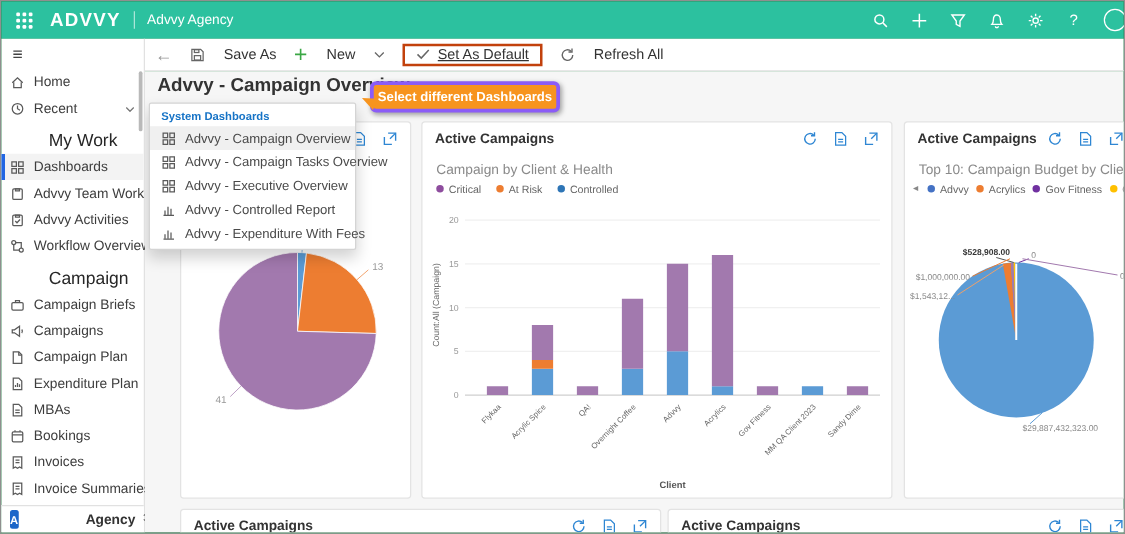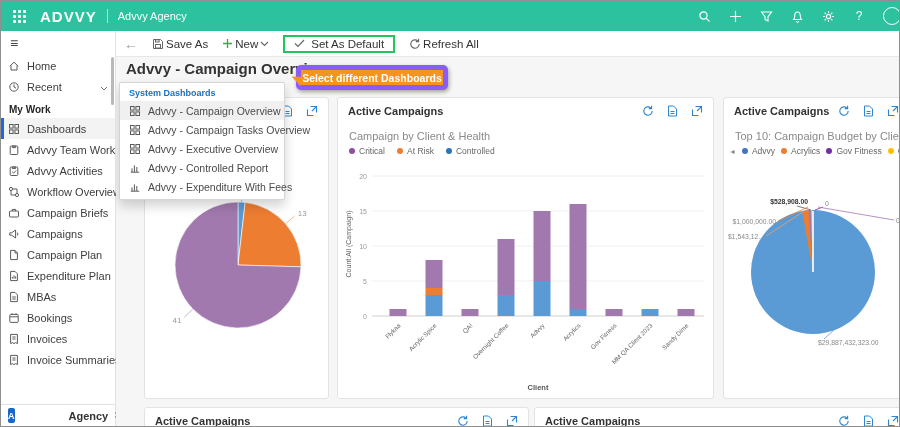--- a/index.html
+++ b/index.html
@@ -17,33 +17,33 @@
   .tb-avatar{width:18px;height:18px;border:1px solid #fff;border-radius:50%;margin-right:-14px;}
   
   .body-row{position:absolute;top:30px;left:0;right:0;bottom:0;display:flex;}
   
   .sidebar{width:115px;background:#fff;border-right:1px solid #e1e1e1;position:relative;flex:none;font-size:11px;}
   .hamburger{height:24px;display:flex;align-items:center;padding:0 9px;font-size:14px;color:#444;cursor:pointer;}
   .sb-item{display:flex;align-items:center;height:21px;padding:0 7px;gap:7px;color:#3d3d3d;cursor:pointer;white-space:nowrap;}
   .sb-item .sbic{flex:none;display:flex;}
   .sb-item.selected{background:#f3f3f3;box-shadow:inset 3px 0 0 #2266E3;}
   .sb-item .chev{margin-left:auto;color:#777;}
-  .sb-group{font-weight:700;font-size:10px;color:#262626;padding:7px 8px 3px;}
+  .sb-group{font-weight:400;font-size:14px;color:#262626;padding:7px 8px 3px;margin-left:30px;}
   .sb-footer{position:absolute;left:0;right:0;bottom:0;height:22px;border-top:1px solid #e1e1e1;display:flex;align-items:center;padding:0 7px;gap:6px;background:#fff;cursor:pointer;}
   .agency-badge{width:15px;height:15px;background:#1B66C9;color:#fff;font-size:9px;font-weight:700;display:flex;align-items:center;justify-content:center;border-radius:2px;}
   .sb-footer .lbl{font-weight:700;font-size:11px;color:#333;margin-left:48px;}
   .sb-footer .chev2{margin-left:auto;color:#666;}
   .sb-scroll{position:absolute;right:1px;top:26px;width:3px;height:48px;background:#b9b9b9;border-radius:2px;}
   
   .main{flex:1;display:flex;flex-direction:column;position:relative;}
   .commandbar{height:26px;background:#fff;border-bottom:1px solid #e7e7e7;display:flex;align-items:center;padding:0 8px;gap:14px;font-size:11.5px;color:#333;}
-  .cmd{display:flex;align-items:center;gap:2px;cursor:pointer;}
+  .cmd{display:flex;align-items:center;gap:15px;cursor:pointer;}
   .cmd svg{display:block;}
   .back-arrow{color:#999;font-size:14px;cursor:pointer;}
-  .set-default-box{border:2px solid #22c55e;padding:1px 9px;display:flex;align-items:center;gap:6px;cursor:pointer;}
+  .set-default-box{border:2px solid #c2410c;padding:1px 9px;display:flex;align-items:center;gap:6px;cursor:pointer;text-decoration:underline;}
   .content{flex:1;position:relative;background:#f6f6f6;overflow:hidden;}
   .page-title{position:absolute;left:10px;top:3px;display:flex;align-items:center;gap:7px;font-size:15px;font-weight:600;color:#333;cursor:pointer;z-index:5;}
   
   .panel{position:absolute;background:#fff;border:1px solid #e3e3e3;border-radius:3px;margin-left:16px;}
   .panel-hd{height:25px;display:flex;align-items:center;padding:0 10px;}
   .panel-hd .ttl{flex:1;font-size:11px;font-weight:700;color:#333;white-space:nowrap;overflow:hidden;}
   .panel-hd .pic{display:flex;gap:13px;color:#2E86D3;}
   .panel-hd .pic span{cursor:pointer;display:flex;}
   .p1{left:12px;top:40px;width:185px;height:302px;}
   .p2{left:205px;top:40px;width:377px;height:302px;}
@@ -55,21 +55,21 @@
   .legend .li{display:flex;align-items:center;gap:4px;white-space:nowrap;}
   .legend .dot{width:6px;height:6px;border-radius:50%;}
   .legend3{left:5px;gap:6px;width:176px;overflow:hidden;}
   .lg-arrow{color:#888;font-size:7px;cursor:pointer;flex:none;}
   
   .dropdown{position:absolute;left:3px;top:25px;width:166px;background:#fff;border:1px solid #d4d4d4;border-radius:2px;box-shadow:0 6px 12px rgba(0,0,0,.18);z-index:30;padding-bottom:3px;}
   .dd-group{font-size:9px;font-weight:700;color:#1673C6;padding:5px 9px 3px;}
   .dd-item{display:flex;align-items:center;gap:7px;height:19px;padding:0 9px;font-size:10.5px;color:#4a4a4a;cursor:pointer;white-space:nowrap;}
   .dd-item.selected{background:#f0f0f0;}
   
-  .callout{position:absolute;left:180px;top:8px;width:152px;height:25px;background:#F7941E;border:5px solid #8b5cf6;border-radius:5px;color:#fff;font-size:10.5px;font-weight:700;display:flex;align-items:center;justify-content:center;z-index:31;box-shadow:1px 2px 4px rgba(0,0,0,.35);}
+  .callout{position:absolute;left:180px;top:8px;width:152px;height:25px;background:#F7941E;border:3px solid #8b5cf6;border-radius:5px;color:#fff;font-size:10.5px;font-weight:700;display:flex;align-items:center;justify-content:center;z-index:31;box-shadow:1px 2px 4px rgba(0,0,0,.35);}
   .callout:before{content:'';position:absolute;left:-10px;bottom:1px;width:0;height:0;border:solid transparent;border-width:5px 12px 5px 0;border-right-color:#F7941E;transform:rotate(25deg);}
   svg text{font-family:"Liberation Sans",sans-serif;}
 </style>
 </head>
 <body>
 
 <div class="frame">
 
   <header class="topbar">
     <div class="waffle">
@@ -189,20 +189,21 @@
           <div class="sb-item">
             <span class="sbic">
               <svg width="12" height="12" viewBox="0 0 12 12" fill="none" stroke="#5a5a5a" stroke-width="1">
                 <circle cx="3" cy="3" r="1.6"></circle>
                 <circle cx="9" cy="9" r="1.6"></circle>
                 <path d="M3 4.6V9h4.4M4.6 3H9v4.4"></path>
               </svg>
             </span>
             <span>Workflow Overview</span>
           </div>
+          <div class="sb-group">Campaign</div>
           <div class="sb-item">
             <span class="sbic">
               <svg width="12" height="12" viewBox="0 0 12 12" fill="none" stroke="#5a5a5a" stroke-width="1">
                 <rect x="1.5" y="4" width="9" height="6" rx="1"></rect>
                 <path d="M4.4 4V2.4h3.2V4"></path>
               </svg>
             </span>
             <span>Campaign Briefs</span>
           </div>
           <div class="sb-item">

